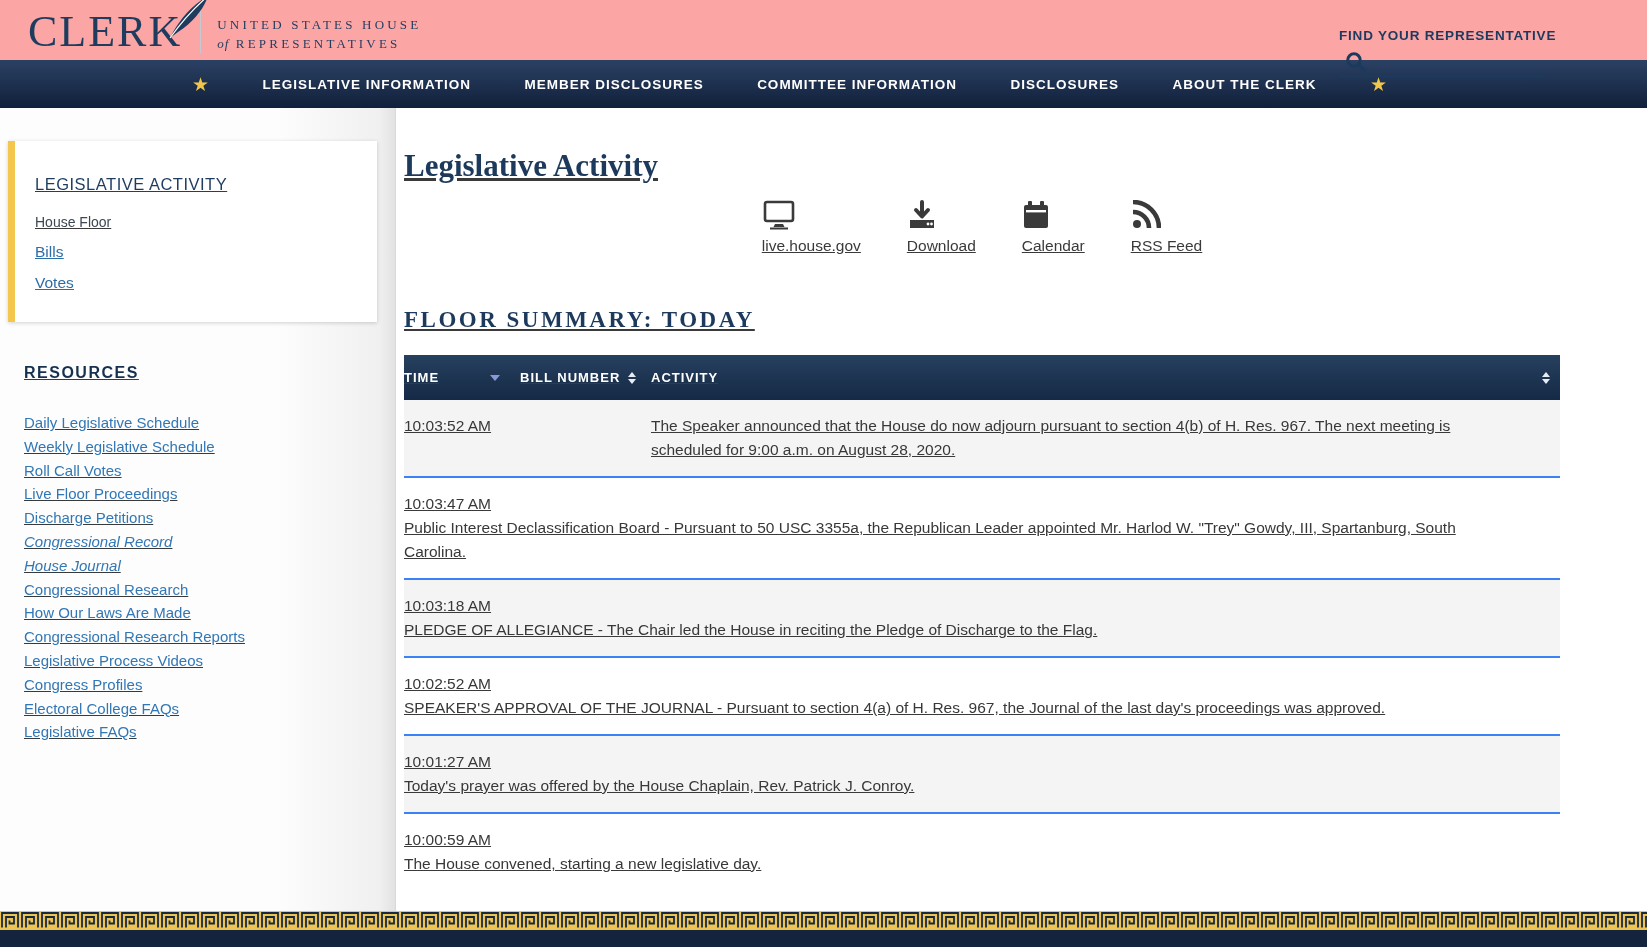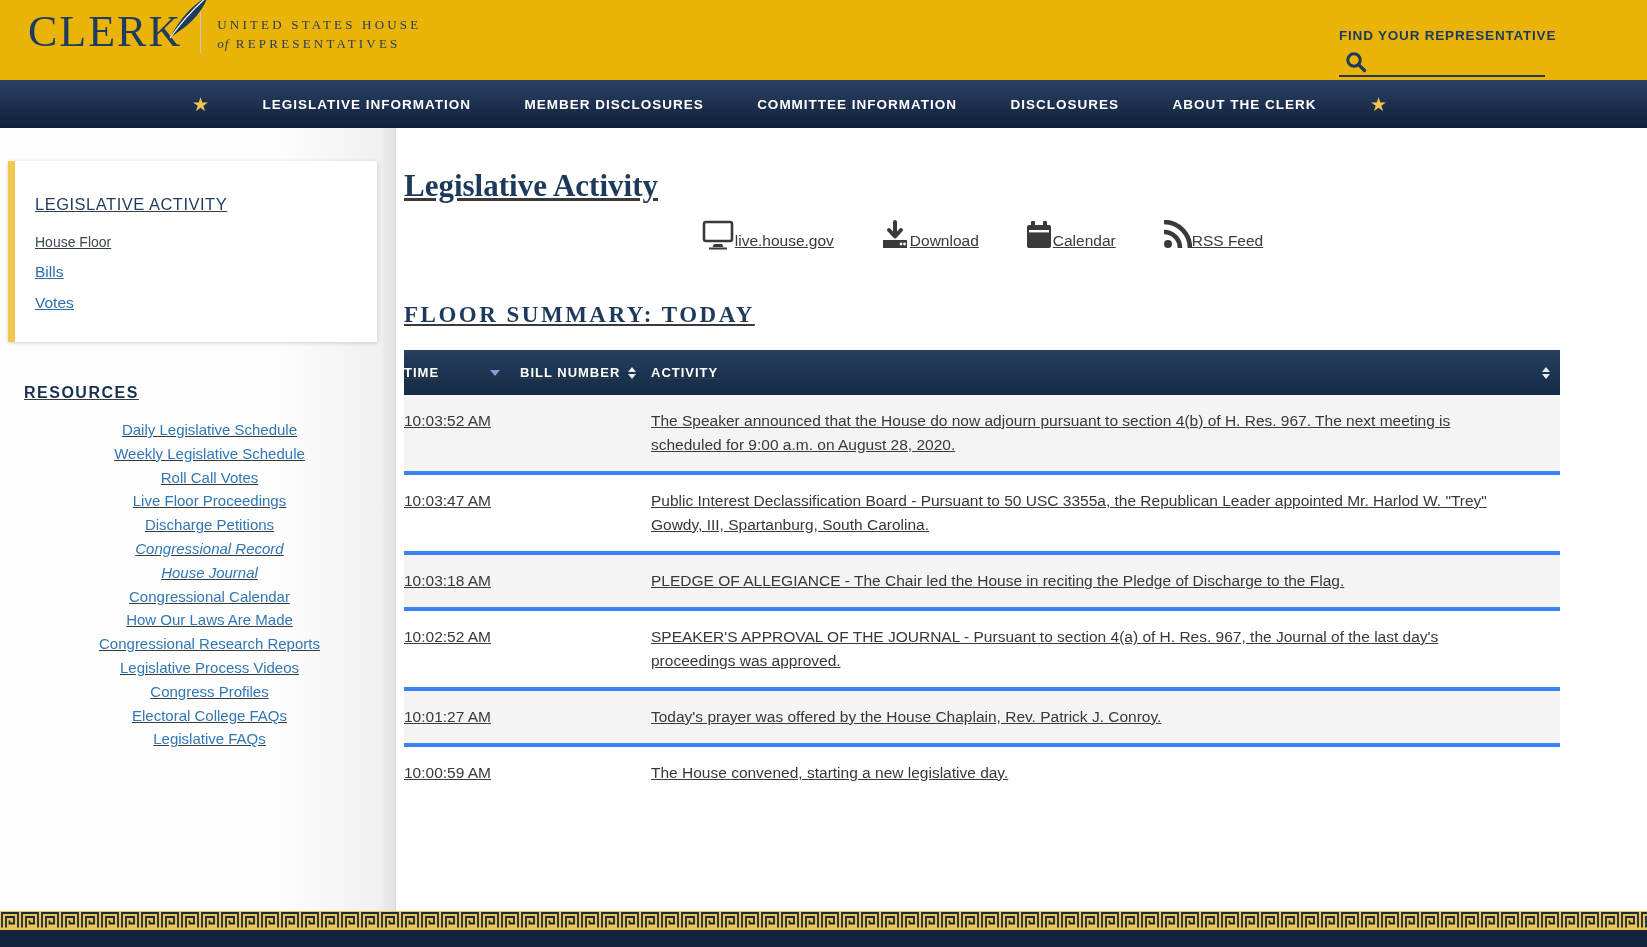--- a/index.html
+++ b/index.html
@@ -1,21 +1,21 @@
 <!DOCTYPE html>
 <html><head>
 <meta charset="utf-8">
 <style>
   * { margin:0; padding:0; box-sizing:border-box; }
   html,body { width:1647px; height:947px; overflow:hidden; }
   body { font-family:"Liberation Sans", sans-serif; background:#fff; color:#3a3a3a; }
   .page { position:relative; width:1647px; height:947px; display:flex; flex-direction:column; }
 
   
-  .topbar { height:80px; position:relative; background:#eab308; flex:0 0 auto; }
+  .topbar { height:60px; position:relative; background:#fca5a5; flex:0 0 auto; }
   .brand { position:absolute; left:28px; top:10px; display:flex; align-items:center; }
   .logo { font-family:"Liberation Serif", serif; font-size:44px; color:#1e3c5e; letter-spacing:2px; line-height:1; position:relative; padding-right:14px; }
   .quill { position:absolute; right:-16px; top:-16px; }
   .brand-divider { width:1px; height:42px; background:#c3cad3; margin:0 16px 0 4px; }
   .org { font-family:"Liberation Serif", serif; color:#1e3c5e; font-size:13px; letter-spacing:3.2px; line-height:1.5; padding-top:4px; }
   .org .of { font-style:italic; letter-spacing:1px; text-transform:lowercase; }
 
   .findrep { position:absolute; right:102px; top:28px; width:206px; }
   .findrep-label { font-size:13.5px; font-weight:bold; color:#1c3a5e; letter-spacing:.8px; white-space:nowrap; text-align:right; }
   .search-box { margin-top:4px; width:206px; height:30px; border-bottom:2px solid #1c3a5e; display:flex; align-items:flex-end; }
@@ -30,45 +30,45 @@
 
   
   .content { flex:1 1 auto; display:flex; min-height:0;text-decoration:underline; }
   .sidebar { width:396px; flex:0 0 auto; background:linear-gradient(to right,#fdfdfd 70%, #f0f0f0 96%, #e2e2e2 100%); border-right:1px solid #d9d9d9; }
   .side-card { margin:33px 18px 0 8px; background:#fff; border-left:7px solid #f3c64e; box-shadow:0 1px 4px rgba(0,0,0,.18); padding:34px 10px 30px 20px; }
   .side-card-title { font-size:16.5px; color:#1e3c5e; letter-spacing:.5px; }
   .side-current { margin-top:20px; font-size:14px; color:#3d4852; }
   .side-link { margin-top:13px; font-size:15.5px; color:#2d6da8; text-decoration:underline; cursor:pointer; width:max-content; }
   .resources { margin:42px 0 0 24px; }
   .resources-title { font-size:16px; font-weight:bold; color:#16304f; letter-spacing:1.5px; }
-  .resources ul { list-style:none; margin-top:16px;text-align:center; }
+  .resources ul { list-style:none; margin-top:29px; }
   .resources li { line-height:23.8px; }
   .res-link { color:#3277b5; font-size:15px; text-decoration:none; cursor:pointer; }
   .res-link.italic { font-style:italic; }
 
   .main { flex:1; padding:0 87px 0 8px; background:#fff; min-width:0; }
   .page-title { font-family:"Liberation Serif", serif; font-size:31px; font-weight:bold; color:#1d3a5c; margin-top:40px; }
   .actions { margin-top:16px; display:flex; justify-content:center; align-items:flex-end; gap:46px; }
-  .action { display:flex; flex-direction:row; align-items:flex-end; cursor:pointer; }
+  .action { display:flex; flex-direction:column; align-items:flex-start; cursor:pointer; }
   .action .lbl { margin-top:7px; font-size:15.5px; color:#3a3a3a; }
   .section-title { font-family:"Liberation Serif", serif; font-size:23px; font-weight:bold; color:#1d3a5c; letter-spacing:2.5px; margin-top:52px; }
 
   
   .table { margin-top:22px; }
   .thead { height:45px; background:linear-gradient(#26405f,#152a45); color:#fff; display:flex; align-items:center; font-size:13px; font-weight:bold; letter-spacing:1px; }
   .col-time { width:116px; display:flex; align-items:center; flex:0 0 auto; }
   .col-bill { width:131px; display:flex; align-items:center; flex:0 0 auto;text-align:right; }
   .col-activity { flex:1 1 auto; }
   .col-endsort { width:28px; display:flex; justify-content:flex-end; padding-right:10px; flex:0 0 auto; }
   .tri-down { width:0; height:0; border-left:5px solid transparent; border-right:5px solid transparent; border-top:6px solid #8d97d8; margin-left:auto; margin-right:20px; cursor:pointer; }
   .updown { display:flex; flex-direction:column; gap:2px; margin-left:8px; cursor:pointer; }
   .updown .u { width:0; height:0; border-left:4.5px solid transparent; border-right:4.5px solid transparent; border-bottom:5.5px solid #e8ecf2; }
   .updown .d { width:0; height:0; border-left:4.5px solid transparent; border-right:4.5px solid transparent; border-top:5.5px solid #e8ecf2; }
   .trow { display:flex; font-size:15.5px; color:#383838; padding:14px 0; line-height:24px; }
-  .trow + .trow { border-top:4px solid #3b82f6; }
+  .trow + .trow { border-top:2px solid #3b82f6;flex-direction:column; }
   .trow:nth-child(even) { background:#f4f4f4; }
   .trow .col-time { align-items:flex-start; }
   .trow .col-activity { padding-right:40px; }
 
   
   .footer-greek { flex:0 0 auto; height:19px; line-height:0; }
   .footer-navy { flex:0 0 auto; height:17px; background:#13243c; }
   .icon-dark { color:#3a3a3a; }
 </style>
 </head>
@@ -129,21 +129,21 @@
       <div class="resources">
         <div class="resources-title">RESOURCES</div>
         <ul>
           <li><a class="res-link">Daily Legislative Schedule</a></li>
           <li><a class="res-link">Weekly Legislative Schedule</a></li>
           <li><a class="res-link">Roll Call Votes</a></li>
           <li><a class="res-link">Live Floor Proceedings</a></li>
           <li><a class="res-link">Discharge Petitions</a></li>
           <li><a class="res-link italic">Congressional Record</a></li>
           <li><a class="res-link italic">House Journal</a></li>
-          <li><a class="res-link">Congressional Calendar</a></li>
+          <li><a class="res-link">Congressional Research</a></li>
           <li><a class="res-link">How Our Laws Are Made</a></li>
           <li><a class="res-link">Congressional Research Reports</a></li>
           <li><a class="res-link">Legislative Process Videos</a></li>
           <li><a class="res-link">Congress Profiles</a></li>
           <li><a class="res-link">Electoral College FAQs</a></li>
           <li><a class="res-link">Legislative FAQs</a></li>
         </ul>
       </div>
     </div>
 

